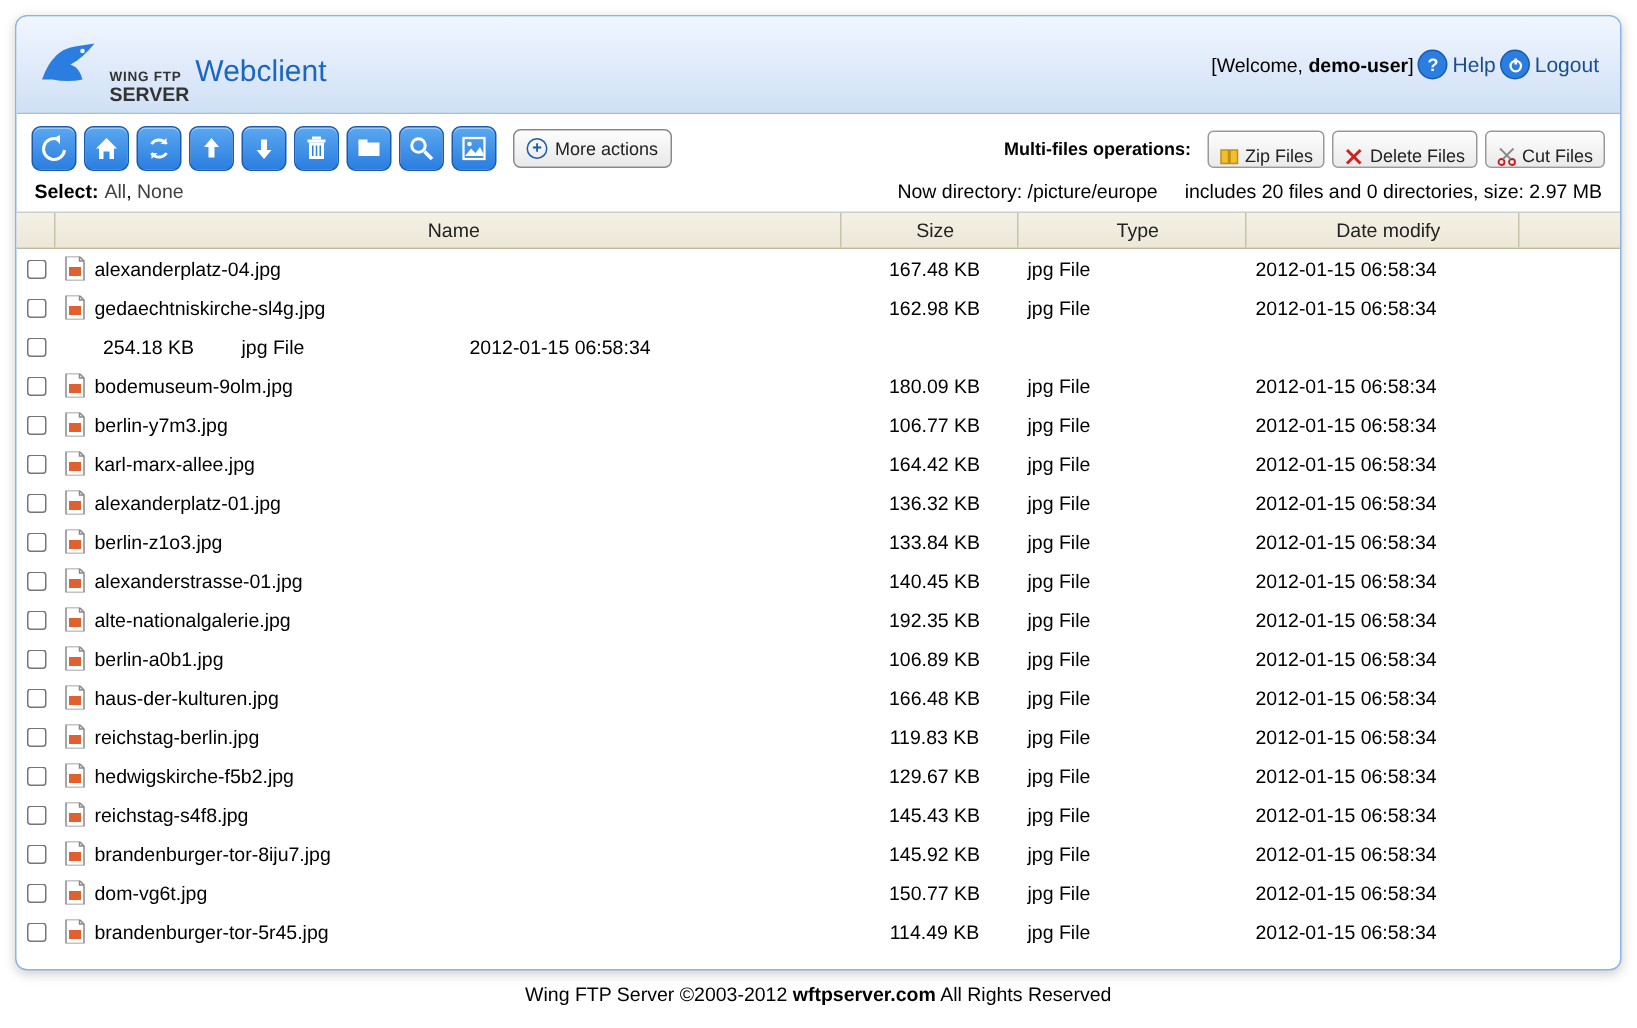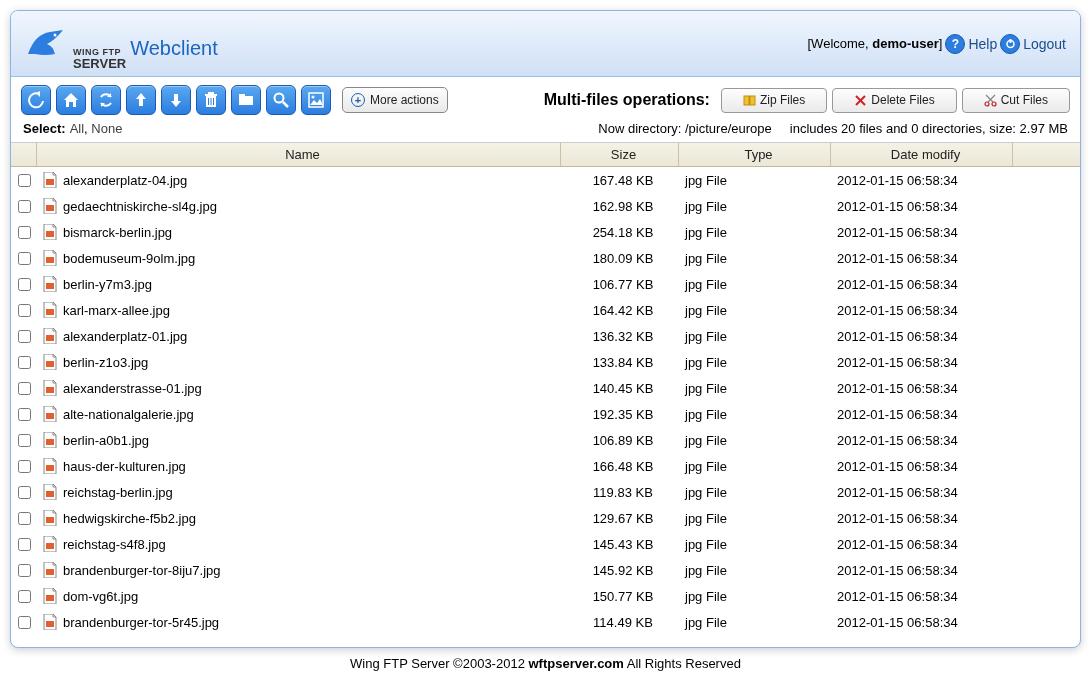--- a/index.html
+++ b/index.html
@@ -72,26 +72,26 @@
   font-size: 12px; color: #222;
   cursor: pointer;
   margin-left: 6px;
 }
 .more-btn .plus {
   width: 14px; height: 14px; border: 1.5px solid #1a5bb0; border-radius: 50%;
   color: #1a5bb0; font-size: 11px; font-weight: bold;
   display:flex; align-items:center; justify-content:center; line-height:1;
 }
 .spacer { flex: 1; }
-.multi-label { font-weight: bold; font-size: 16px; color: #000; margin-right: 6px; margin-left: 16px; }
+.multi-label { font-weight: bold; font-size: 12px; color: #000; margin-right: 6px; margin-left: 16px; }
 .action-btn {
-  height: 25px; padding: 0 21px;
+  height: 25px; padding: 0 7px;
   background: linear-gradient(to bottom, #fdfdfd, #eaeaea);
   border: 1px solid #999; border-radius: 4px;
-  display: inline-flex; align-items: center; gap: 4px;
+  display: inline-flex; align-items: flex-end; gap: 4px;
   font-size: 12px; color: #222; cursor: pointer;
 }
 .action-btn svg { width: 13px; height: 13px; }
 .sub-row {
   padding: 2px 12px 6px 12px;
   display: flex; align-items: center;
   font-size: 13px;
 }
 .sub-row .select { font-weight: bold; }
 .sub-row .links a { color: #404040; text-decoration: none; cursor: pointer; }
@@ -332,30 +332,20 @@
             <span>gedaechtniskirche-sl4g.jpg</span>
           </div>
           <div class="col-size-cell">162.98 KB</div>
           <div class="col-type-cell">jpg File</div>
           <div class="col-date-cell">2012-01-15 06:58:34</div>
         </div>
         <div class="row">
           <div class="col col-chk">
             <input type="checkbox" style="">
           </div>
-          <div class="col-name-cell">
-            <span class="file-icon">
-              <svg width="14" height="16" viewBox="0 0 14 16">
-                <path d="M1 0 L10 0 L13 3 L13 16 L1 16 Z" fill="#fff" stroke="#888"></path>
-                <path d="M10 0 L10 3 L13 3" fill="none" stroke="#888"></path>
-                <rect x="3" y="7" width="8" height="6" fill="#e06030"></rect>
-              </svg>
-            </span>
-            <span>bismarck-berlin.jpg</span>
-          </div>
           <div class="col-size-cell">254.18 KB</div>
           <div class="col-type-cell">jpg File</div>
           <div class="col-date-cell">2012-01-15 06:58:34</div>
         </div>
         <div class="row">
           <div class="col col-chk">
             <input type="checkbox" style="">
           </div>
           <div class="col-name-cell">
             <span class="file-icon">

